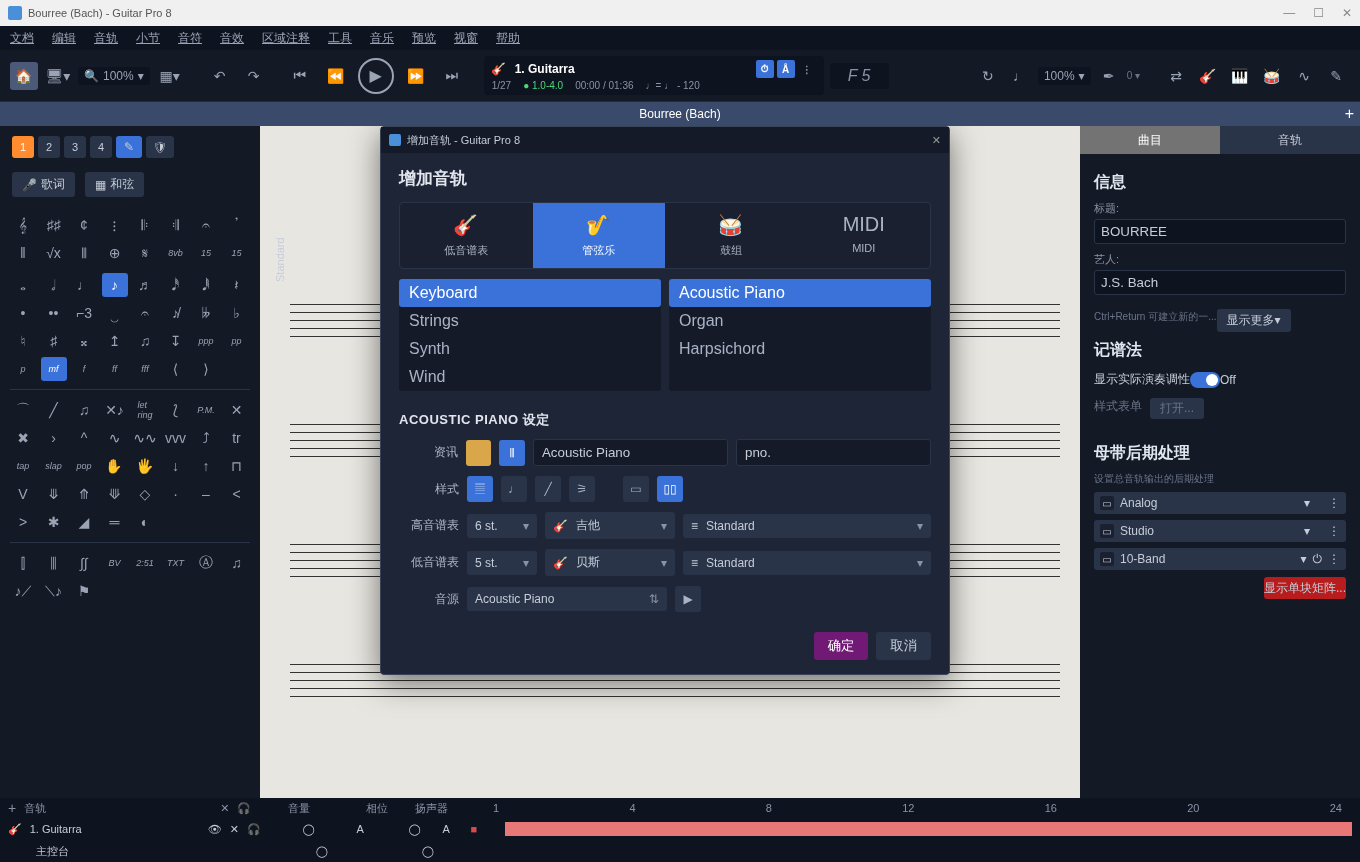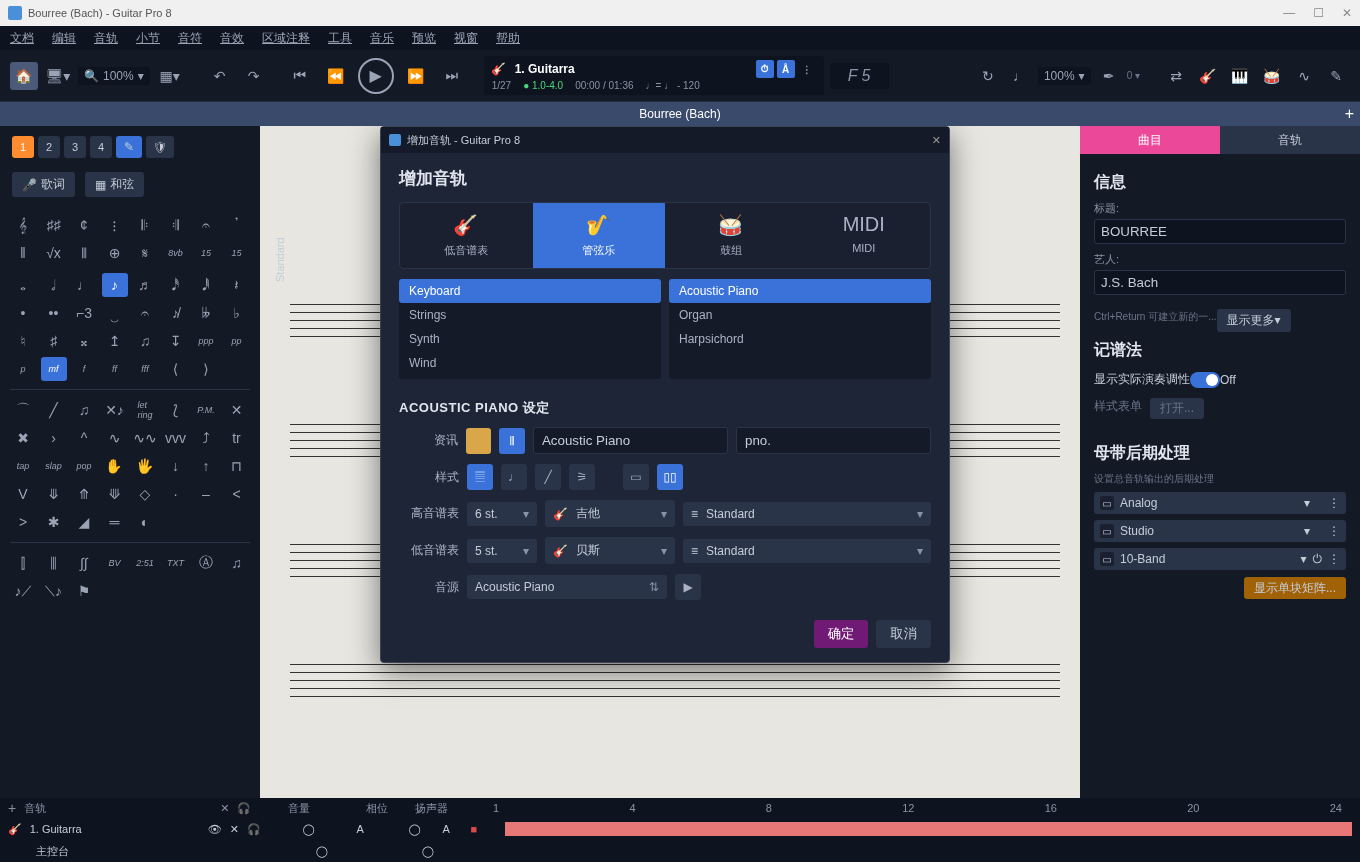--- a/index.html
+++ b/index.html
@@ -39,21 +39,21 @@
   .pal-cell { width: 26px; height: 24px; display: flex; align-items: center; justify-content: center; color: #9aa4b5; font-size: 14px; border-radius: 3px; }
   .pal-cell.sel { background: #3a72d9; color: #fff; }
   .pal-cell.small { font-size: 9px; font-style: italic; }
   .score-area { flex: 1; background: #e8e6e0; position: relative; overflow: hidden; }
   .staff { position: absolute; left: 30px; right: 20px; height: 60px; }
   .staff-lines { position: absolute; top: 18px; left: 0; right: 0; }
   .staff-lines div { height: 1px; background: #333; margin-bottom: 7px; }
   .sidebar-right { width: 280px; background: #141926; overflow: hidden; }
   .right-tabs { display: flex; height: 28px; }
   .right-tabs div { flex: 1; display: flex; align-items: center; justify-content: center; background: #2a3448; }
-  .right-tabs div.active { background: #ec4899; color: #fff; }
+  .right-tabs div.active { background: #737373; color: #fff; }
   .right-panel { padding: 10px 14px; }
   .right-panel h3 { font-size: 16px; font-weight: bold; color: #e0e5ee; margin: 8px 0; }
   .right-panel label { font-size: 11px; color: #8a93a5; display: block; margin-top: 8px; }
   .right-panel input.txt { width: 100%; background: #0e1320; border: 1px solid #2a3448; color: #c5cdd8; padding: 4px 6px; border-radius: 3px; margin-top: 3px; }
   .show-more { background: #2a3448; padding: 3px 10px; border-radius: 3px; margin-top: 8px; display: inline-block; float: right; }
   .toggle-row { display: flex; align-items: center; margin-top: 10px; }
   .toggle { width: 30px; height: 16px; background: #3a72d9; border-radius: 8px; position: relative; }
   .toggle::after { content: ""; position: absolute; right: 2px; top: 2px; width: 12px; height: 12px; background: #fff; border-radius: 50%; }
   .fx-row { display: flex; align-items: center; background: #2a3448; border-radius: 3px; margin-top: 6px; padding: 4px 6px; gap: 6px; }
   .fx-row .knob { width: 14px; height: 14px; display: flex; align-items: center; justify-content: center; background: #1a2030; border-radius: 2px; font-size: 10px; }
@@ -66,21 +66,21 @@
   .dialog-title { height: 26px; display: flex; align-items: center; padding: 0 8px; background: #141a28; font-size: 11px; gap: 6px; }
   .dialog-title .close { margin-left: auto; color: #999; }
   .dialog-body { padding: 14px 18px; }
   .dialog-body h2 { color: #e0e5ee; font-size: 17px; margin-bottom: 12px; }
   .type-tabs { display: flex; background: #1a2030; border-radius: 4px; overflow: hidden; border: 1px solid #2a3448; }
   .type-tab { flex: 1; padding: 10px 0; display: flex; flex-direction: column; align-items: center; gap: 6px; font-size: 11px; color: #aab3c5; }
   .type-tab.active { background: #3a72d9; color: #fff; }
   .type-tab .ico { font-size: 20px; }
   .cat-lists { display: flex; gap: 8px; margin-top: 10px; }
   .cat-list { flex: 1; background: #141a28; border-radius: 3px; min-height: 100px; }
-  .cat-item { padding: 5px 10px; font-size: 12px; color: #aab3c5; }
+  .cat-item { padding: 5px 10px; font-size: 16px; color: #aab3c5; }
   .cat-item.sel { background: #3a72d9; color: #fff; border-radius: 3px; }
   .settings-header { margin-top: 20px; color: #e0e5ee; font-size: 13px; font-weight: bold; letter-spacing: .5px; }
   .setting-row { display: flex; align-items: center; gap: 8px; margin-top: 10px; }
   .setting-row .lbl { width: 60px; text-align: right; font-size: 12px; color: #aab3c5; }
   .sel-box { background: #2a3448; border-radius: 3px; padding: 5px 8px; display: flex; align-items: center; gap: 8px; color: #c5cdd8; font-size: 12px; }
   .sel-box .caret { margin-left: auto; color: #8a93a5; }
   .sq-btn { width: 26px; height: 26px; background: #2a3448; border-radius: 3px; display: flex; align-items: center; justify-content: center; color: #aab3c5; }
   .sq-btn.active { background: #3a72d9; color: #fff; }
   .txt-input { flex: 1; background: #141a28; border: 1px solid #2a3448; border-radius: 3px; padding: 5px 8px; color: #c5cdd8; }
   .dialog-actions { display: flex; justify-content: flex-end; gap: 8px; margin-top: 20px; }
@@ -505,21 +505,21 @@
           <span>⋮</span>
         </div>
       <div class="fx-row">
           <span class="knob">▭</span>
           <span class="name">10-Band</span>
           <span>▾</span>
           <span>⏻</span>
           <span>⋮</span>
         </div>
       <div style="text-align:right;margin-top:10px">
-        <span style="background:#a16207;padding:4px 10px;border-radius:3px">显示单块矩阵...</span>
+        <span style="background:#b91c1c;padding:4px 0;border-radius:3px">显示单块矩阵...</span>
       </div>
     </div>
   </div>
 </div>
 
 <div class="bottom">
   <div class="track-header-row">
     <span style="font-size:14px">+</span>
     <span style="width:60px">音轨</span>
     <span style="width:120px"></span>

